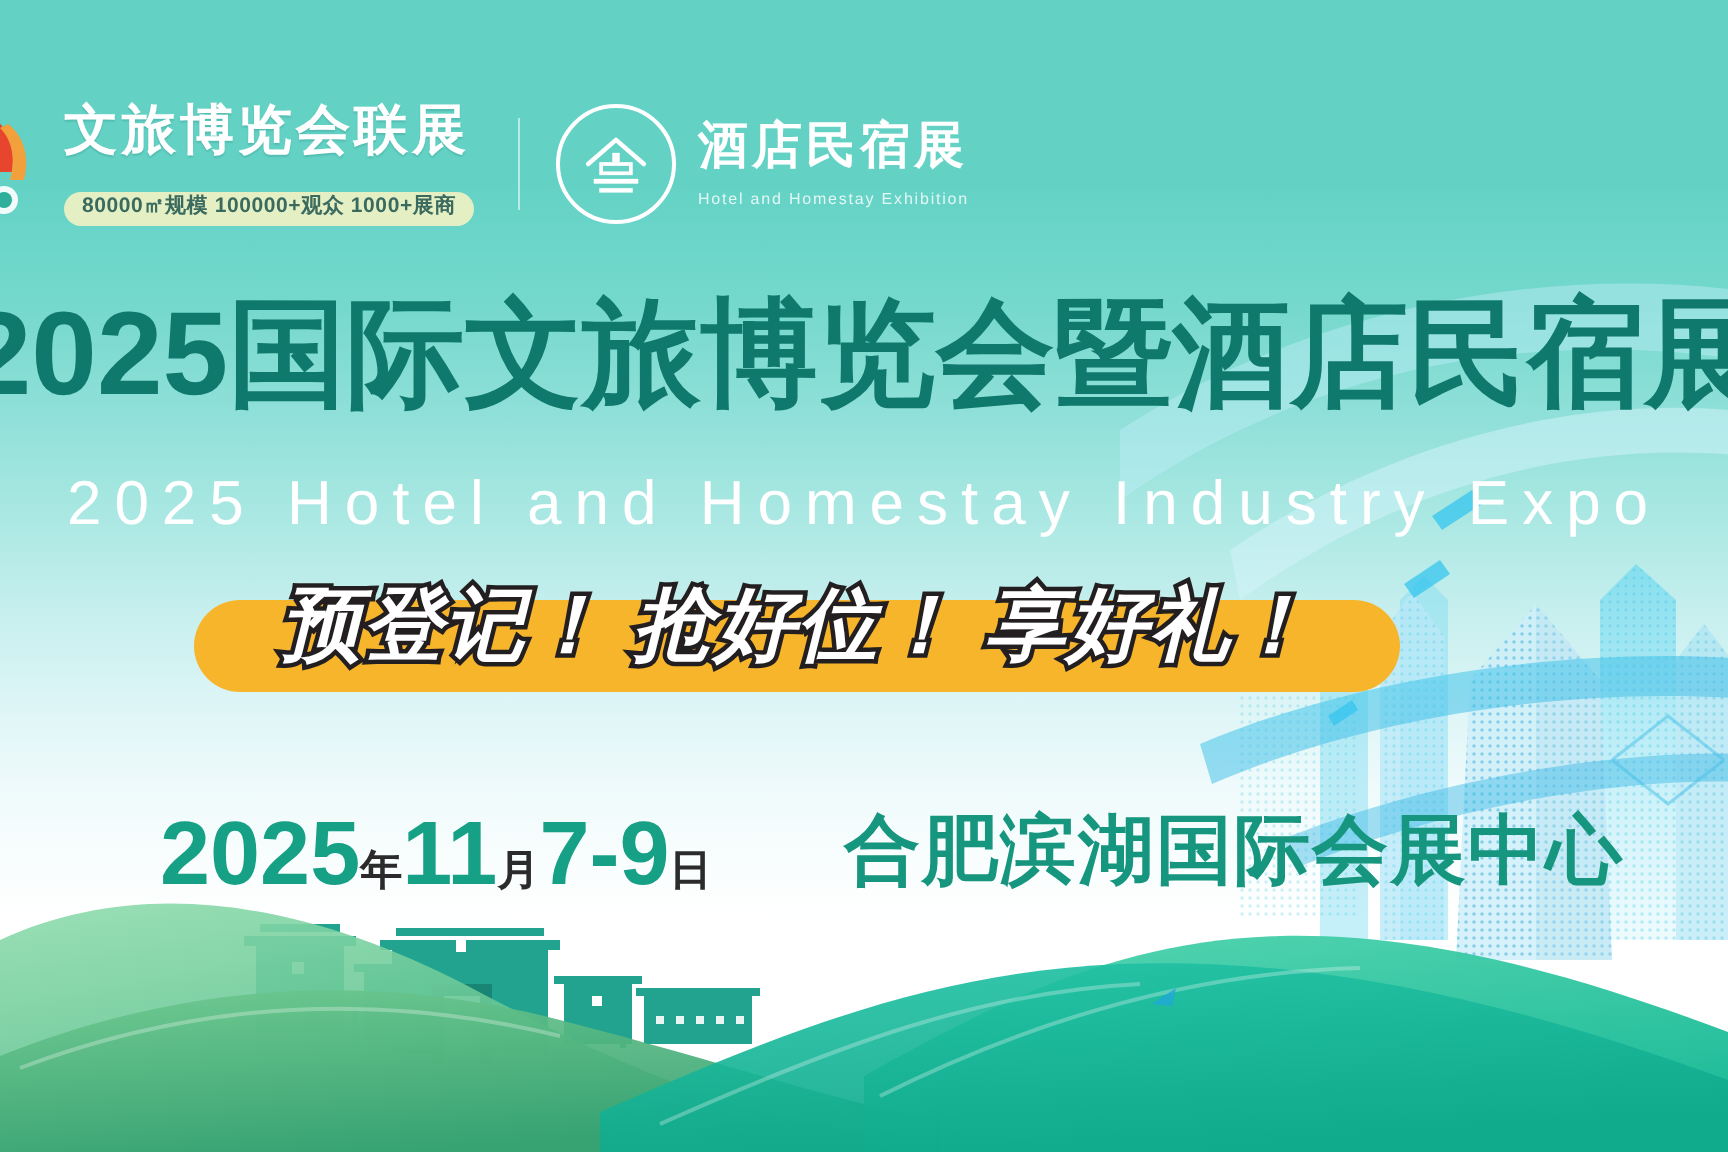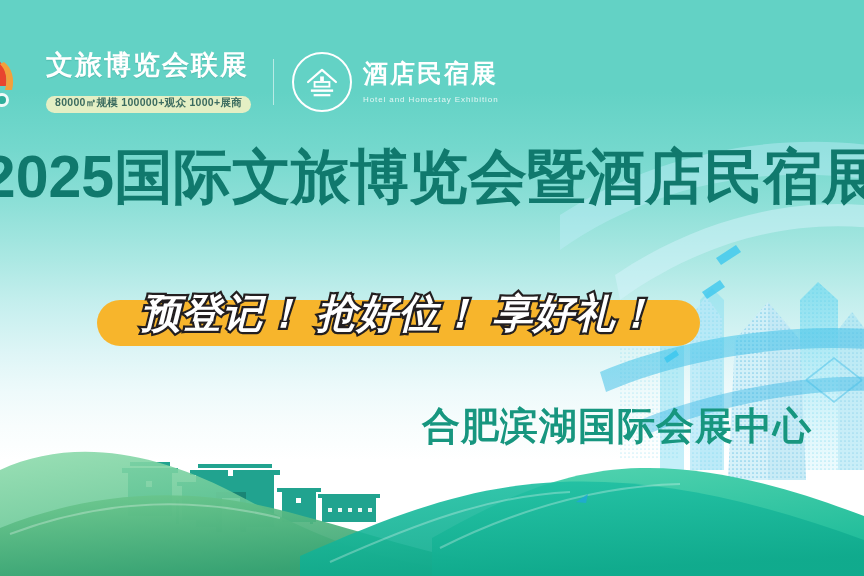--- a/index.html
+++ b/index.html
@@ -52,21 +52,21 @@
     position: relative;
     width: 44px;
     height: 60px;
     margin-left: -18px;
     flex: none;
   }
   .brand-block {
     display: flex;
     flex-direction: column;
     justify-content: center;
-    margin-left: 20px;
+    margin-left: 6px;
     gap: 12px;
   }
   .brand-cn {
     font-size: 27px;
     font-weight: 700;
     color: #ffffff;
     letter-spacing: 2px;
     line-height: 1.05;
     white-space: nowrap;
     text-shadow: 0 1px 1px rgba(0,90,80,0.18);
@@ -379,22 +379,26 @@
       </svg>
     </div>
 
     <div class="hotel-block">
       <div class="hotel-cn">酒店民宿展</div>
       <div class="hotel-en">Hotel and Homestay Exhibition</div>
     </div>
   </div>
 
   <div class="main-title">2025国际文旅博览会暨酒店民宿展</div>
+  <div class="sub-title">2025 Hotel and Homestay Industry Expo</div>
 
   <div class="slogan-wrap">
     <div class="slogan-bar"></div>
     <div class="slogan-text">预登记！ 抢好位！ 享好礼！</div>
   </div>
 
+  <div class="date-line">
+    <span class="date-num">2025</span><span class="date-cn">年</span><span class="date-num">11</span><span class="date-cn">月</span><span class="date-num">7-9</span><span class="date-cn">日</span>
+  </div>
 
   <div class="venue">合肥滨湖国际会展中心</div>
 
 </div>
 
 </body></html>

